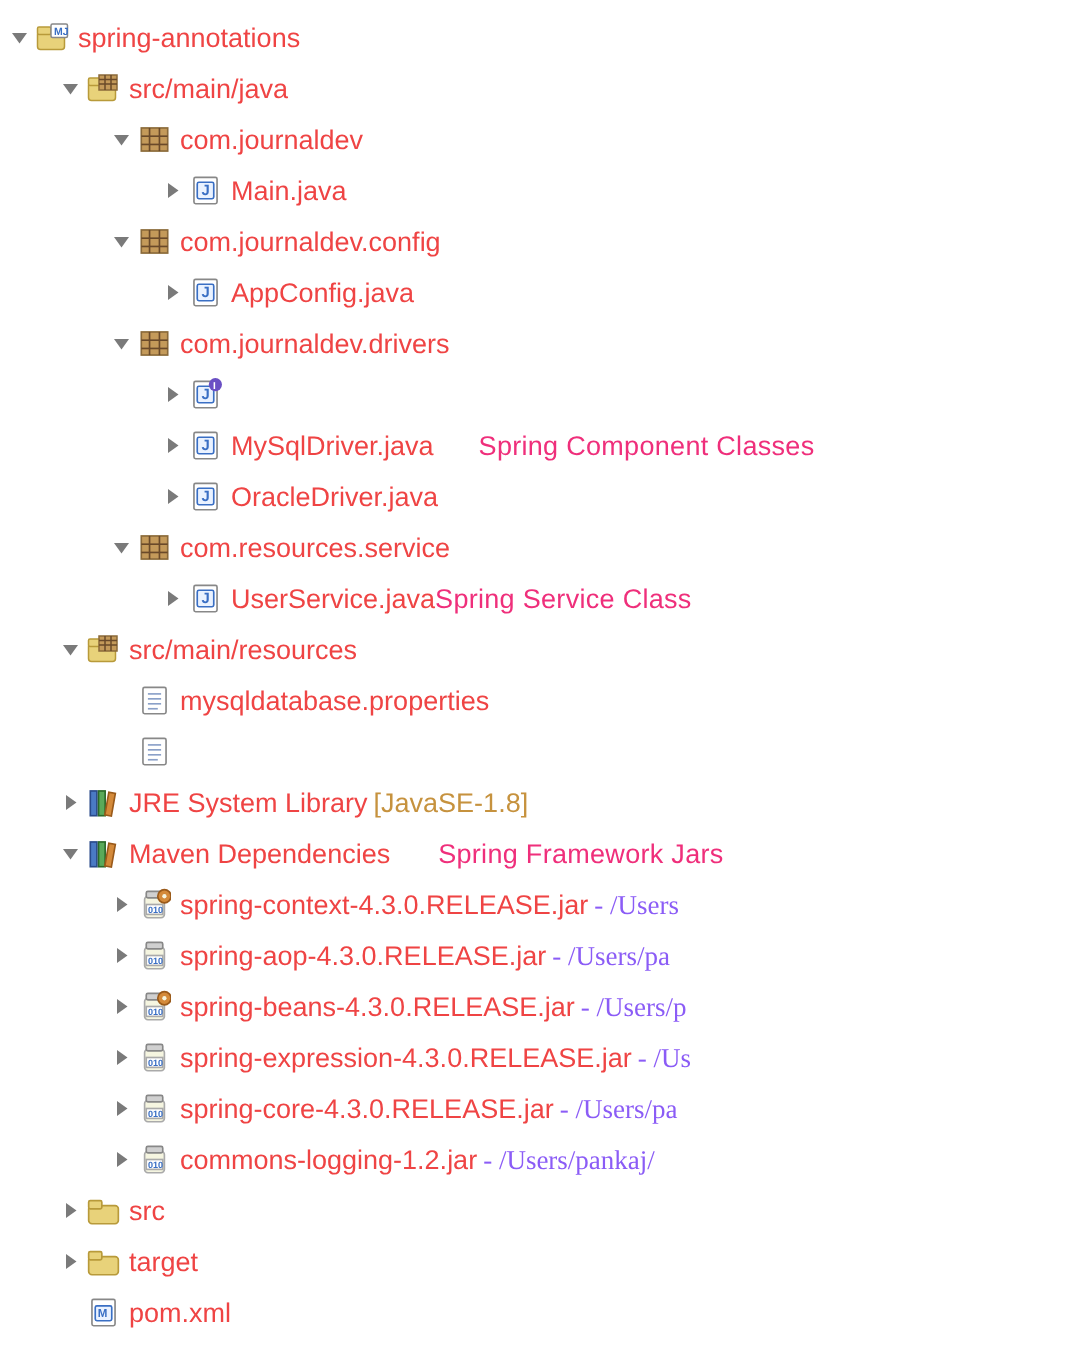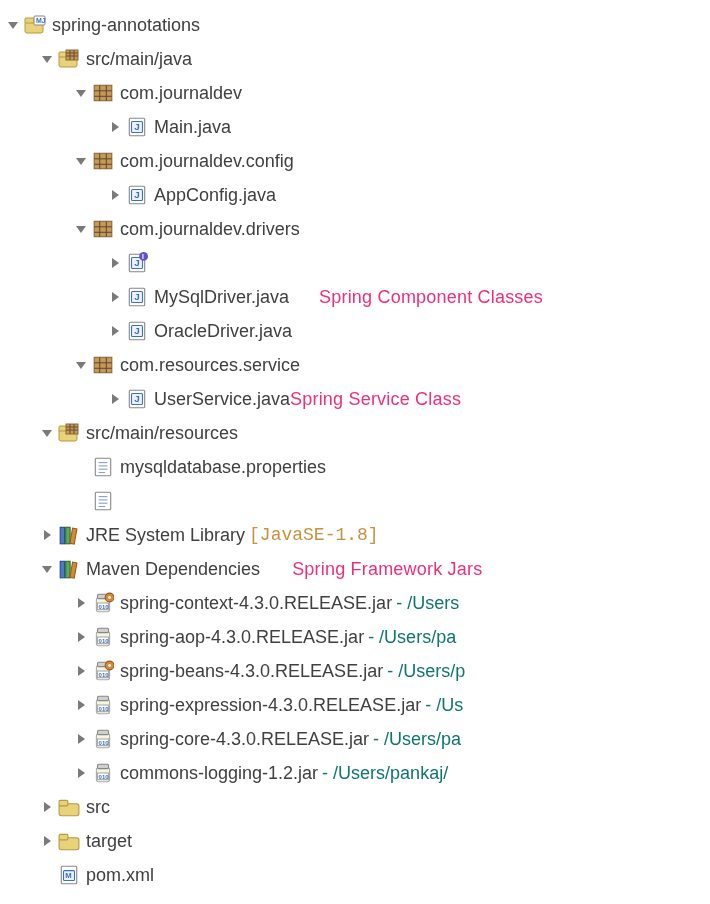--- a/index.html
+++ b/index.html
@@ -32,23 +32,23 @@
   .arrow svg { width: 12px; height: 12px; }
   .icon {
     width: 22px;
     height: 22px;
     display: inline-flex;
     align-items: center;
     justify-content: center;
     margin-right: 6px;
     flex: 0 0 22px;
   }
-  .label { color: #404040; }
-  .suffix-gray { color: #0f766e; margin-left: 4px; }
-  .suffix-amber { color: #c6923e; margin-left: 4px; font-family: Liberation Mono, monospace; }
+  .label { color: #ef4444; }
+  .suffix-gray { color: #8b5cf6; margin-left: 4px; font-family: Liberation Serif, serif; }
+  .suffix-amber { color: #c6923e; margin-left: 4px; }
   .annotation {
     color: #ef2f7b;
     font-weight: 400;
     letter-spacing: 0.2px;
   }
   .annotation.wide { margin-left: 30px; }
 </style>
 </head>
 <body>
 

